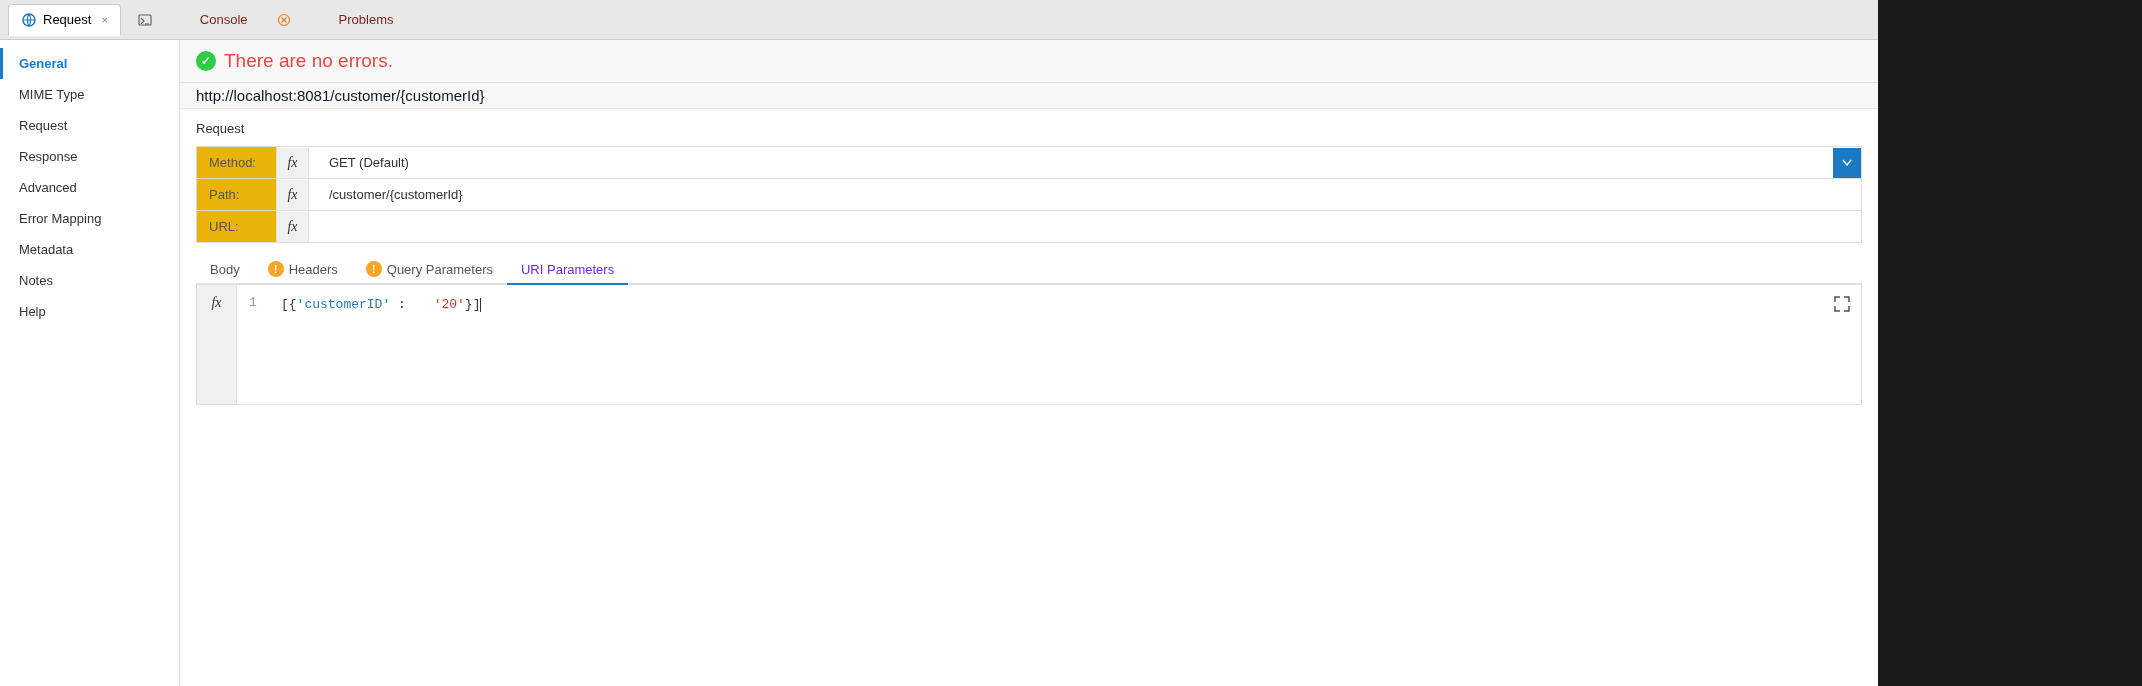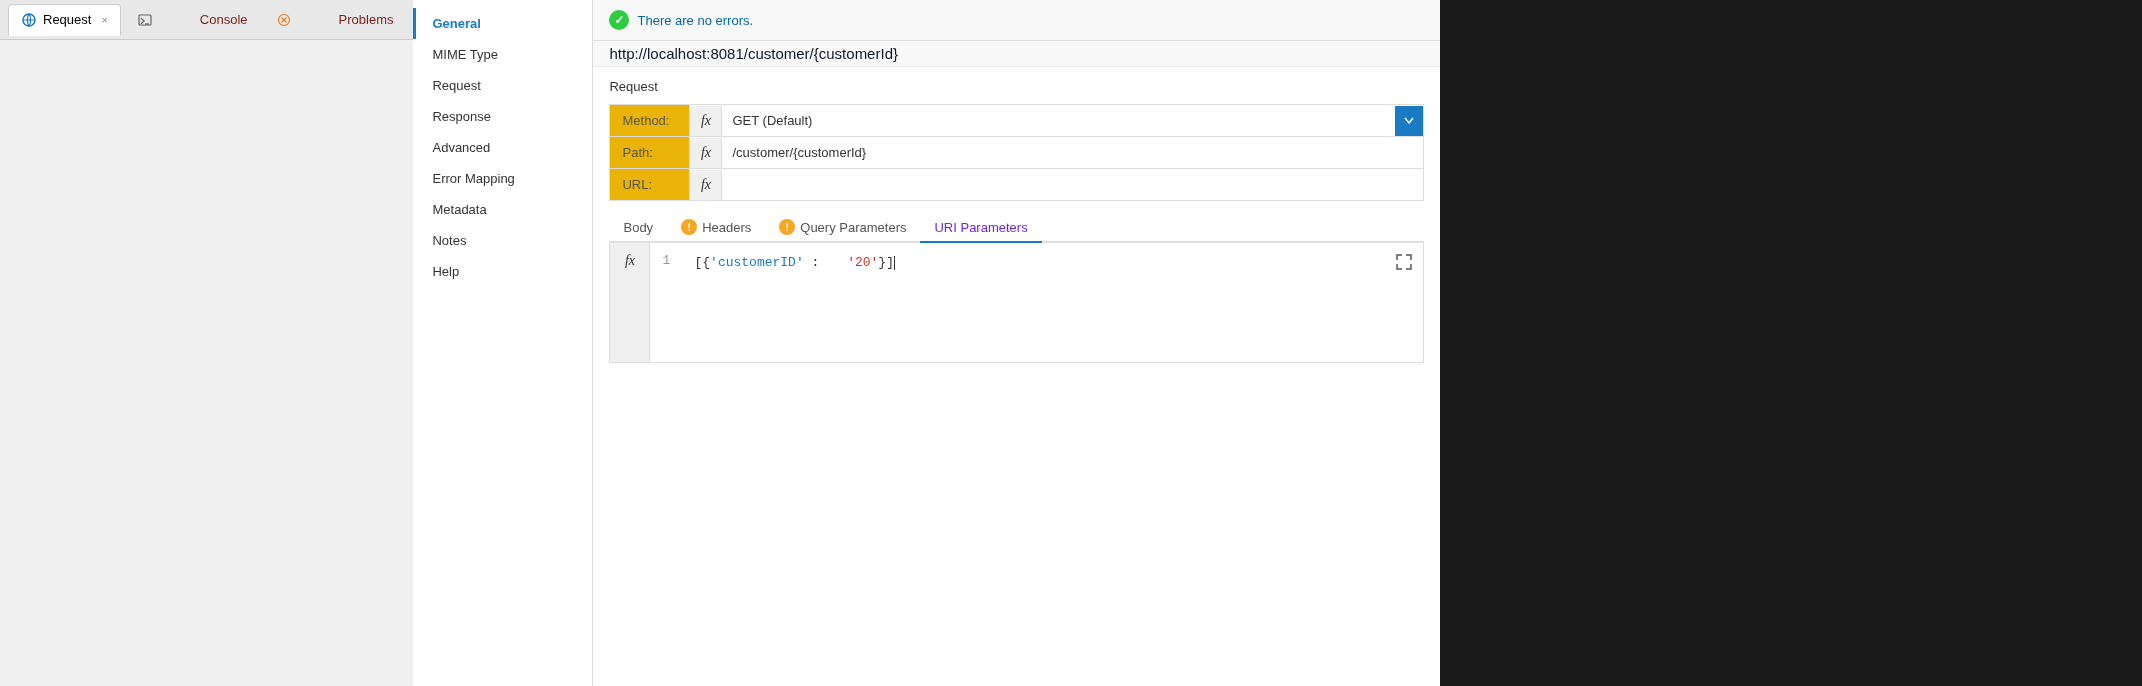--- a/index.html
+++ b/index.html
@@ -6,22 +6,22 @@
     body {
       font-family: -apple-system, BlinkMacSystemFont, 'Segoe UI', sans-serif;
       font-size: 13px;
       background: #1a1a1a;
       width: 2142px;
       height: 686px;
       overflow: hidden;
     }
     .app-container {
       display: flex;
-      flex-direction: row;
-      width: 1440px;
+      flex-direction: column;
+      width: 1878px;
       height: 686px;
       background: #f0f0f0;
     }
     
     .tab-bar {
       display: flex;
       align-items: center;
       background: #e8e8e8;
       border-bottom: 1px solid #ccc;
       height: 40px;
@@ -111,22 +111,22 @@
       background: #2ecc40;
       border-radius: 50%;
       display: flex;
       align-items: center;
       justify-content: center;
       color: white;
       font-size: 12px;
       font-weight: bold;
     }
     .status-text {
-      font-size: 13px;
-      color: #0369a1;
+      font-size: 19px;
+      color: #ef4444;
     }
     .status-url {
       font-size: 15px;
       color: #0f172a;
       padding: 4px 16px;
       background: #f8f8f8;
       border-bottom: 1px solid #e8e8e8;
     }
     
     .request-section {
@@ -170,20 +170,21 @@
       font-family: serif;
       font-size: 14px;
       color: #333;
     }
     .form-value {
       flex: 1;
       padding: 6px 10px;
       font-size: 13px;
       color: #333;
       background: #fff;
+      margin-left: 10px;
     }
     .form-input {
       flex: 1;
       border: none;
       outline: none;
       padding: 6px 10px;
       font-size: 13px;
       background: #fff;
     }
     .method-select-wrapper {

